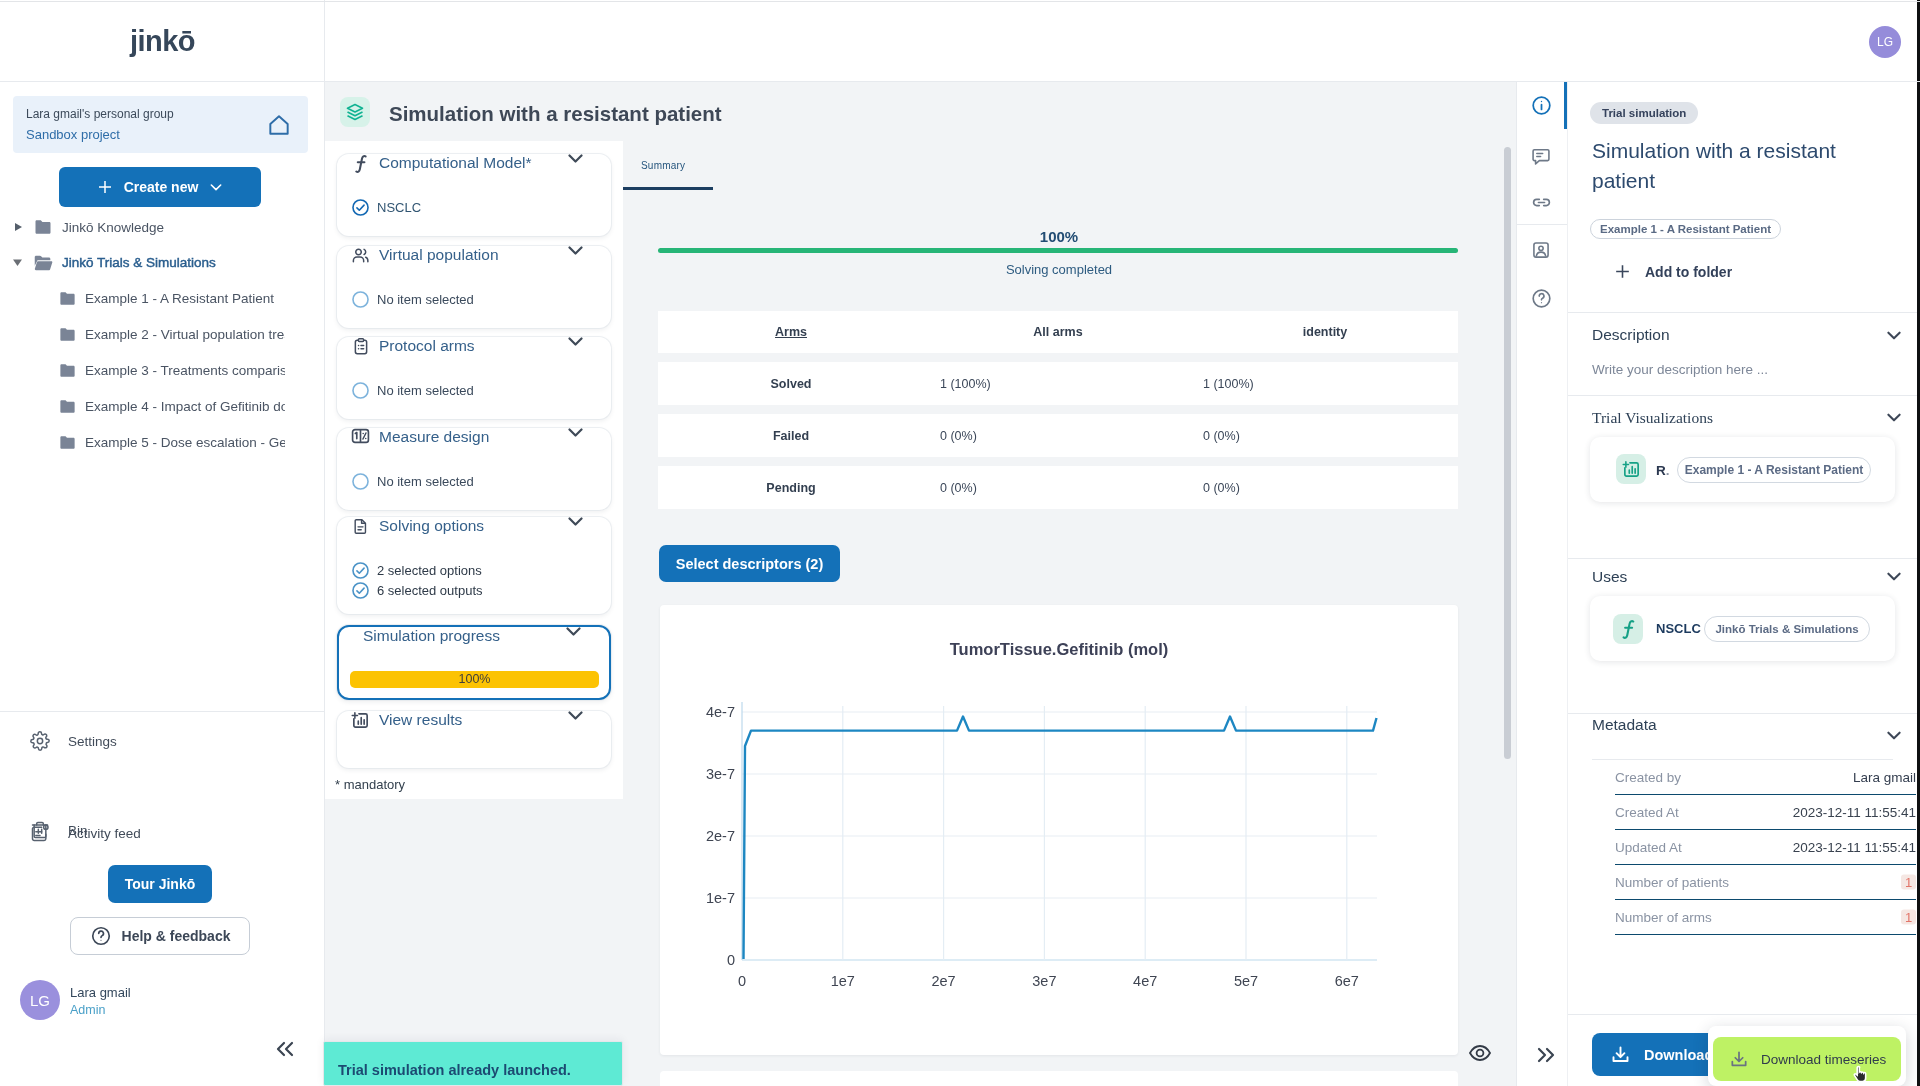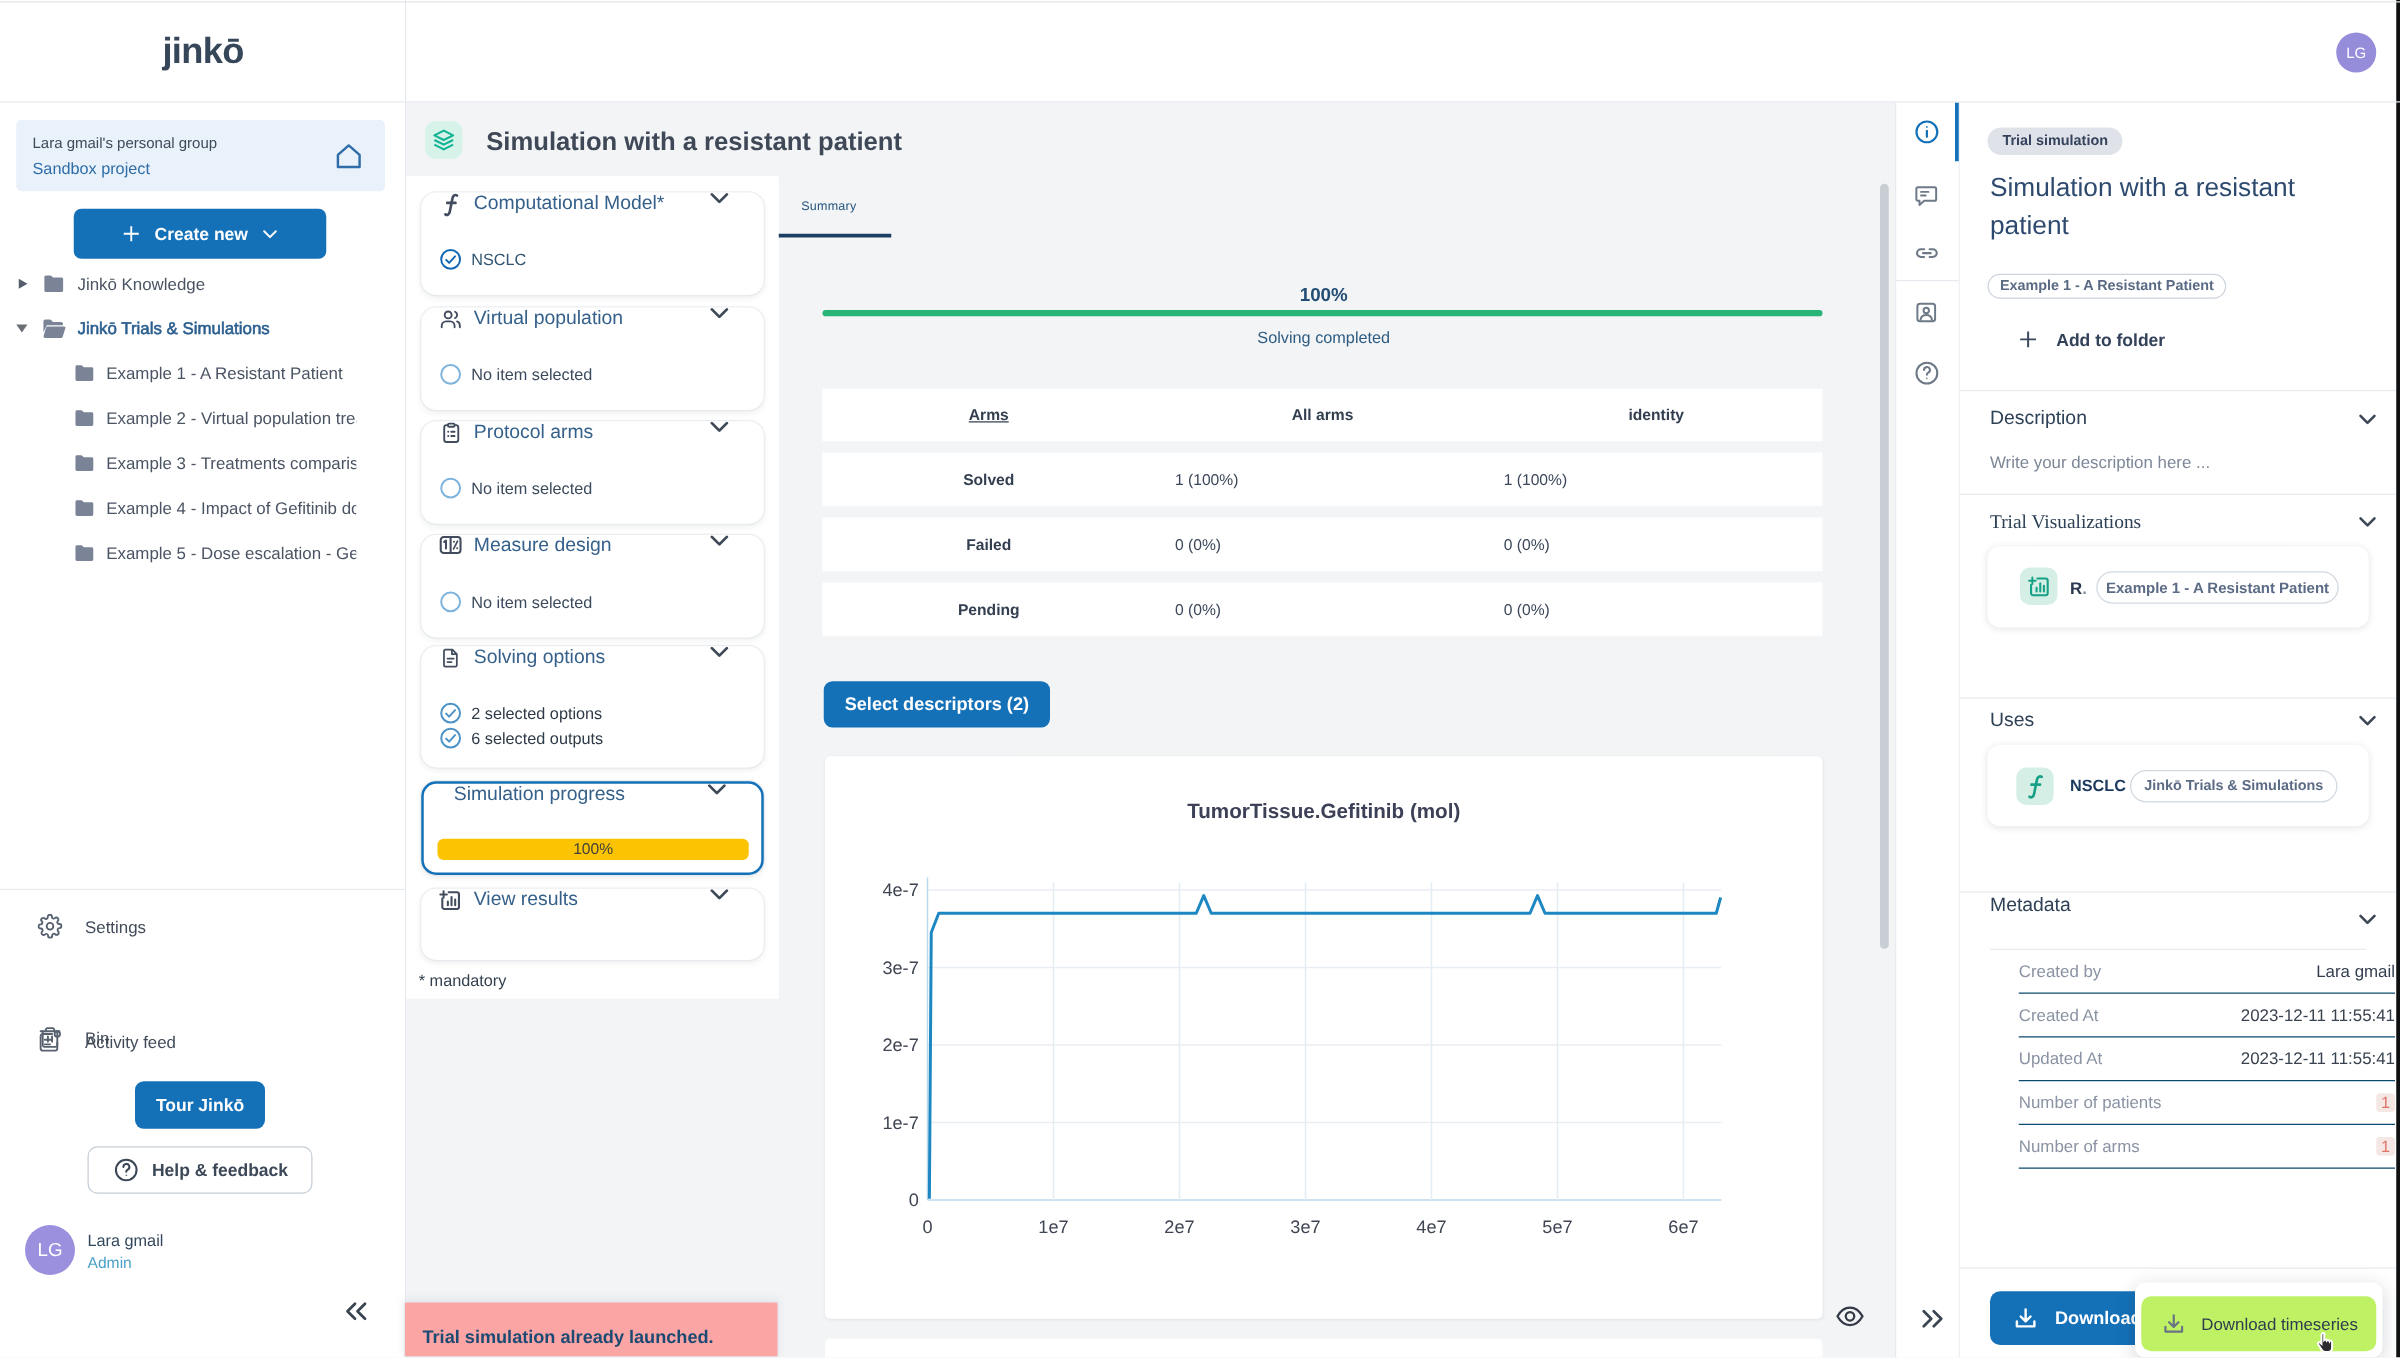--- a/index.html
+++ b/index.html
@@ -40,21 +40,21 @@
 #pagetitle { left:389px; top:102px; font-size:20.5px; font-weight:bold; color:#3e4857; }
 #midcol { left:325px; top:141px; width:298px; height:658px; background:#fff; }
 .card { position:absolute; left:337px; width:274px; background:#fff; border-radius:12px; box-shadow:0 0 0 1px rgba(222,227,233,.55), 0 2px 5px rgba(25,39,57,.08); }
 .card .hd { position:absolute; left:14px; right:28px; top:0; height:47px; display:flex; align-items:flex-start; }
 .card .hd .ttl { font-size:15.5px; color:#35608a; margin-left:9px; }
 .card .hd .chev { margin-left:auto; }
 .bodyrow { position:absolute; left:14px; display:flex; align-items:center; gap:7px; font-size:13px; color:#3b4a5c; }
 #progcard { border:2px solid #1471b8; }
 #progbar { position:absolute; left:11px; top:44px; width:249px; height:17px; background:#fcc303; border-radius:5px; text-align:center; font-size:12.5px; color:#3f3f3c; line-height:17px; }
 #mandatory { left:335px; top:777px; font-size:13px; color:#33404e; }
-#launchedbox { left:323px; top:1041px; width:300px; height:45px; background:#fca5a5; border:1px solid #e4e7ea; border-radius:2px; box-shadow:0 -2px 8px rgba(30,40,60,.06); }
+#launchedbox { left:323px; top:1041px; width:300px; height:45px; background:#5eead4; border:1px solid #e4e7ea; border-radius:2px; box-shadow:0 -2px 8px rgba(30,40,60,.06); }
 #launchedbox span { position:absolute; left:14px; top:20px; font-size:14.5px; font-weight:bold; color:#1c4a72; }
 
 
 #tabtext { left:641px; top:160px; font-size:10px; font-weight:normal; letter-spacing:0.2px; color:#27567e; }
 #tabline { left:623px; top:187px; width:90px; height:3px; background:#1c3e61; }
 #pct { left:659px; top:228px; width:800px; text-align:center; font-size:15px; font-weight:bold; color:#234d74; }
 #greenbar { left:658px; top:248px; width:800px; height:5px; border-radius:3px; background:#27b577; }
 #solvtxt { left:659px; top:262px; width:800px; text-align:center; font-size:13px; color:#2d5b80; }
 .trow { position:absolute; left:658px; width:800px; background:#fff; }
 .trow div { position:absolute; top:50%; transform:translateY(-50%); }

